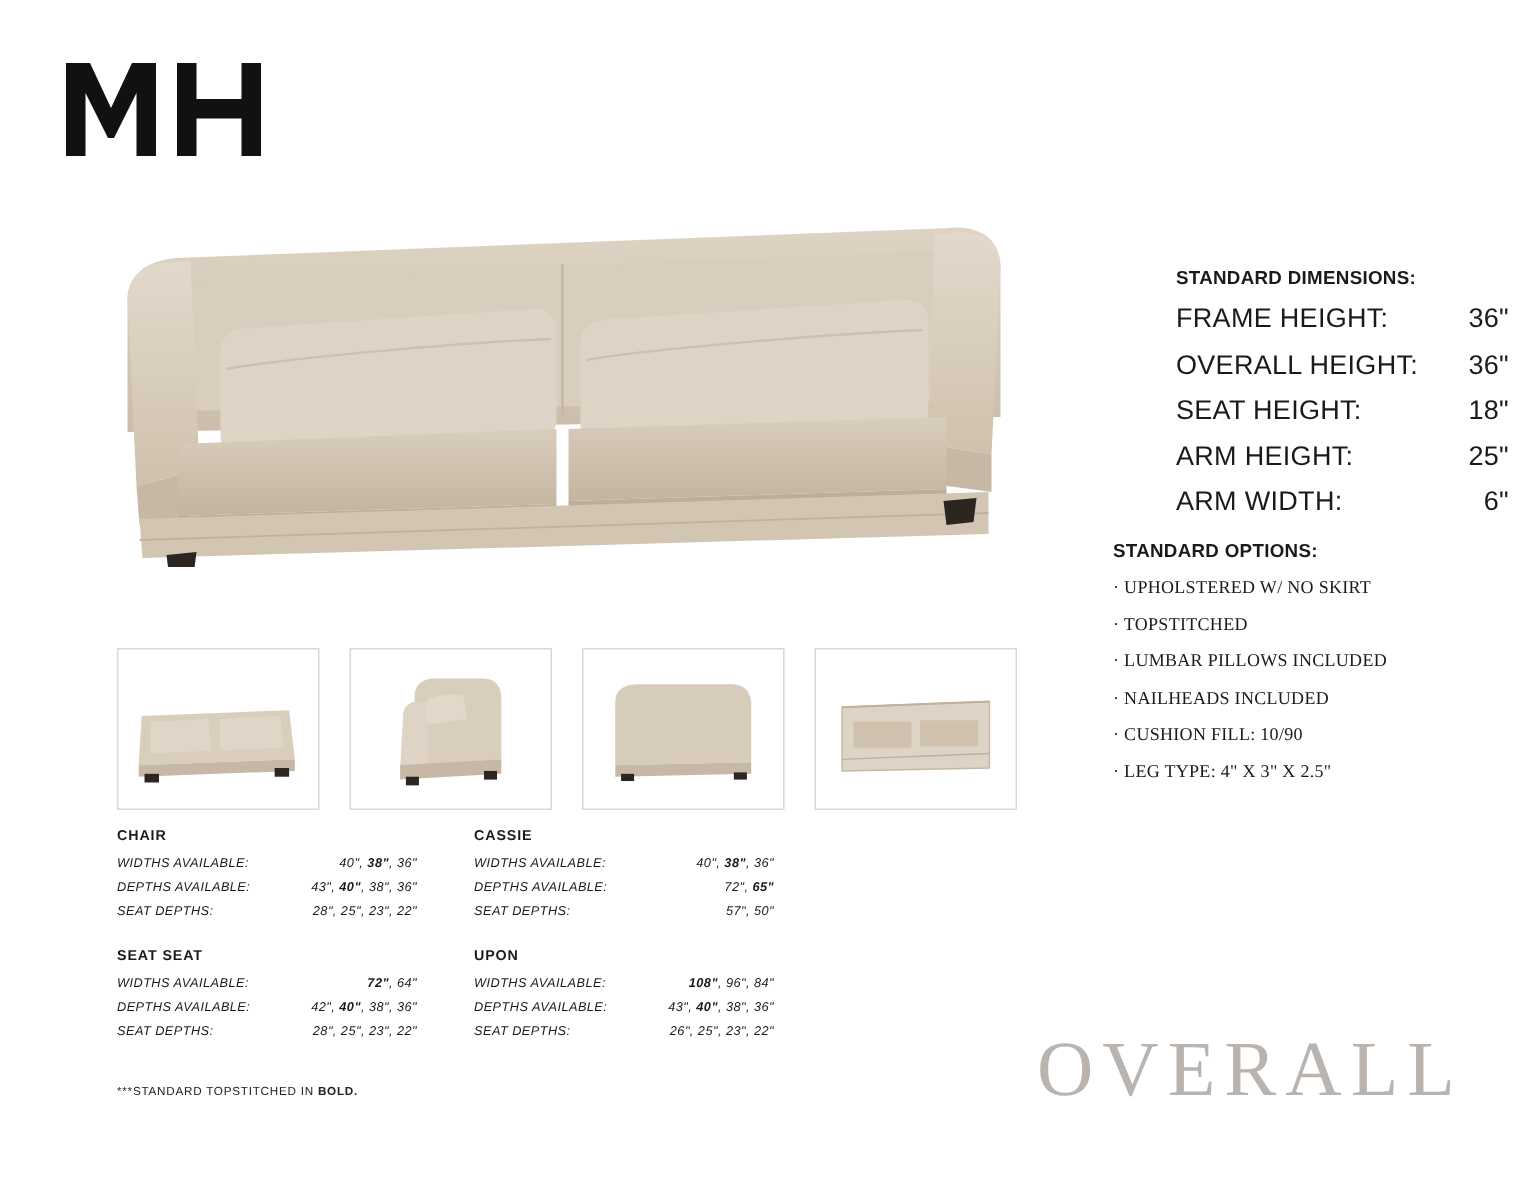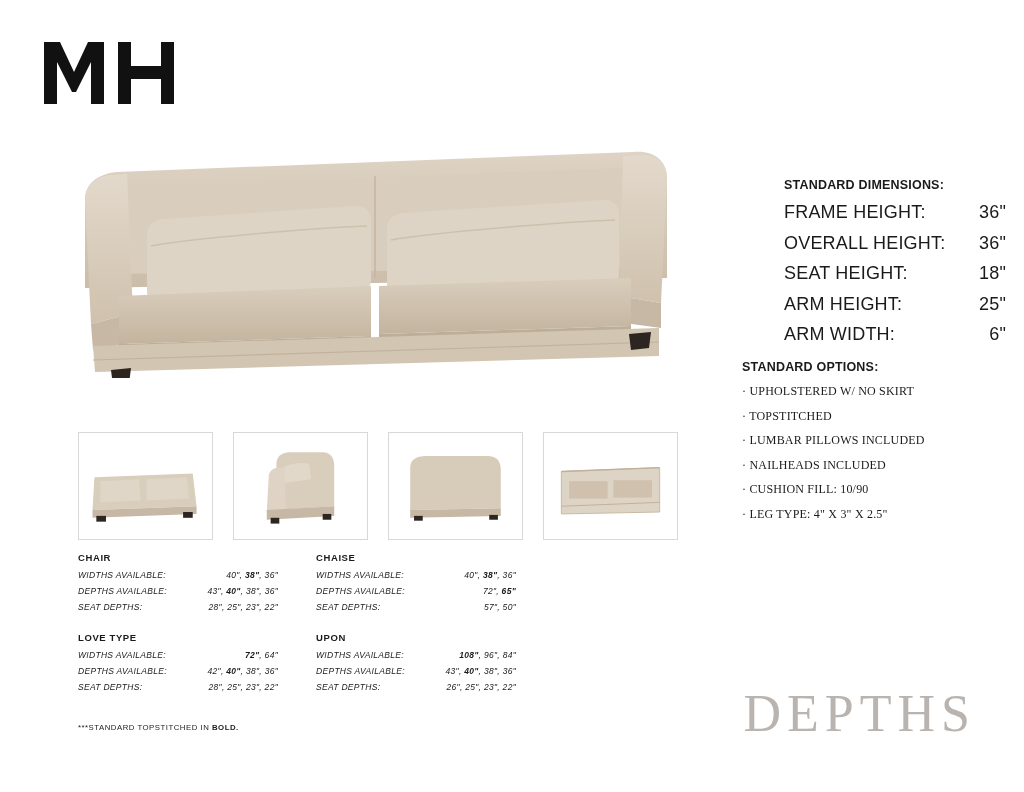--- a/index.html
+++ b/index.html
@@ -311,37 +311,37 @@
       <span class="k">DEPTHS AVAILABLE:</span>
       <span class="v">43", <b>40"</b>, 38", 36"</span>
     </div>
     <div class="tbl-row">
       <span class="k">SEAT DEPTHS:</span>
       <span class="v">28", 25", 23", 22"</span>
     </div>
   </div>
 
   <div>
-    <div class="tbl-title">CHAISE</div>
+    <div class="tbl-title">CASSIE</div>
     <div class="tbl-row">
       <span class="k">WIDTHS AVAILABLE:</span>
       <span class="v">40", <b>38"</b>, 36"</span>
     </div>
     <div class="tbl-row">
       <span class="k">DEPTHS AVAILABLE:</span>
       <span class="v">72", <b>65"</b></span>
     </div>
     <div class="tbl-row">
       <span class="k">SEAT DEPTHS:</span>
       <span class="v">57", 50"</span>
     </div>
   </div>
 
   <div>
-    <div class="tbl-title">LOVE TYPE</div>
+    <div class="tbl-title">SEAT SEAT</div>
     <div class="tbl-row">
       <span class="k">WIDTHS AVAILABLE:</span>
       <span class="v"><b>72"</b>, 64"</span>
     </div>
     <div class="tbl-row">
       <span class="k">DEPTHS AVAILABLE:</span>
       <span class="v">42", <b>40"</b>, 38", 36"</span>
     </div>
     <div class="tbl-row">
       <span class="k">SEAT DEPTHS:</span>
@@ -364,13 +364,13 @@
       <span class="v">26", 25", 23", 22"</span>
     </div>
   </div>
 
 </div>
 
 <div class="footnotes">
   <div><span>***STANDARD TOPSTITCHED IN </span><b>BOLD.</b></div>
 </div>
 
-<div class="model-name">DEPTHS</div>
+<div class="model-name">OVERALL</div>
 
 </body></html>

